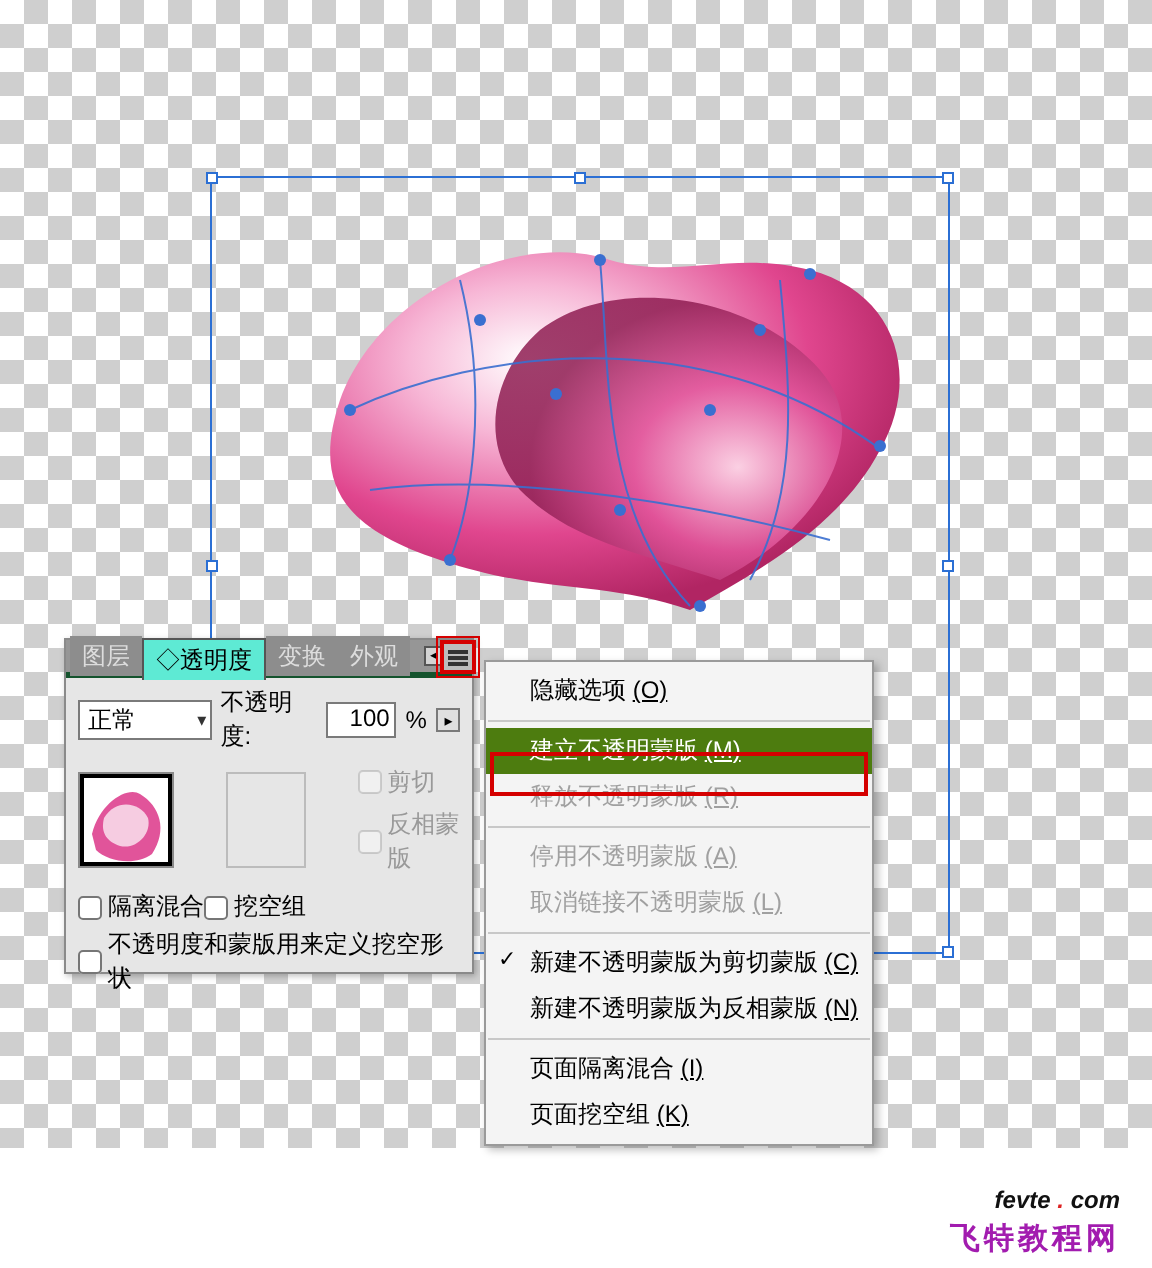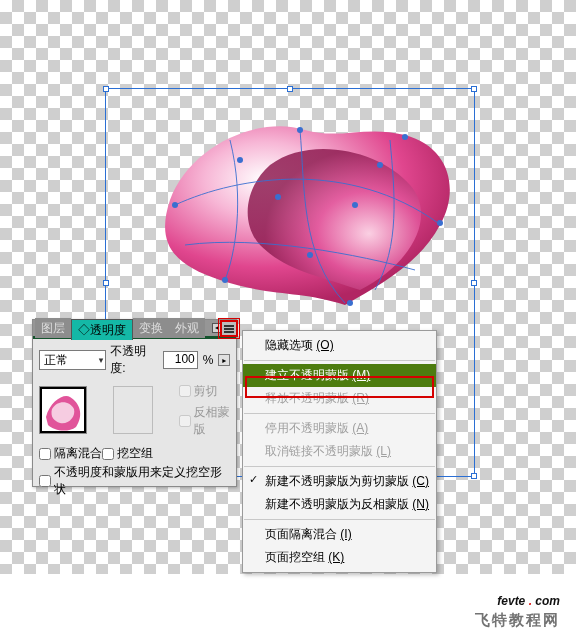--- a/index.html
+++ b/index.html
@@ -28,21 +28,21 @@
 .artwork { position: absolute; left: 150px; top: 105px; width: 310px; height: 210px; }
 
 .panel {
   position: absolute; left: 32px; top: 319px; width: 205px; height: 168px;
   background: #e6e6e6; border: 1px solid #8a8a8a; box-shadow: 1px 1px 3px rgba(0,0,0,.25);
   z-index: 3;
 }
 .panel-tabs { display: flex; align-items: center; height: 19px; background: #969696; border-bottom: 3px solid #14532d; padding-left: 2px; }
 .tab { padding: 2px 6px 1px; color: #eee; }
 .tab.inactive { color: #ddd; background: #8d8d8d; }
-.tab.active { background: #14b8a6; color: #000; border: 1px solid #555; border-bottom: none; position: relative; top: 1px; }
+.tab.active { background: #5eead4; color: #000; border: 1px solid #555; border-bottom: none; position: relative; top: 1px; }
 .flex-spacer { flex: 1; }
 .close-set { display: flex; gap: 2px; padding-right: 2px; }
 .mini-btn { width: 10px; height: 10px; background: #d4d4d4; border: 1px solid #555; display: flex; align-items: center; justify-content: center; font-size: 8px; line-height: 1; }
 .mini-btn.dark { background: #000; color: #fff; }
 
 .panel-body { padding: 4px 6px 6px 6px; }
 .row { display: flex; align-items: center; gap: 4px; margin-bottom: 4px; }
 .select { display: inline-flex; align-items: center; justify-content: space-between; height: 20px; background: #fff; border: 1px solid #7a7a7a; padding: 0 2px 0 4px; }
 .select .chev { font-size: 9px; color: #333; margin-left: 6px; }
 .num-input { width: 36px; height: 18px; border: 1px solid #7a7a7a; background: #fff; text-align: right; padding-right: 2px; }
@@ -81,21 +81,21 @@
 .menu-sep { height: 1px; background: #c8c8c8; margin: 3px 1px; }
 .menu-item.highlight { background: #4d7c0f; color: #fff; }
 .menu-item .accel { text-decoration: underline; }
 .menu-check { position: absolute; left: 6px; top: 3px; font-size: 11px; }
 .red-box { position: absolute; border: 2px solid #d50000; pointer-events: none; }
 
 .footer { position: absolute; left: 0; top: 574px; right: 0; height: 60px; background: #fff;
   display: flex; align-items: center; justify-content: flex-end; padding-right: 16px; gap: 8px; }
 .brand-logo { font: italic bold 28px/1 Georgia, serif; color: #111; }
 .brand-logo .dot { color: #d22; }
-.brand-sub { font: bold 15px/1 'Microsoft YaHei', SimHei, sans-serif; color: #737373; letter-spacing: 2px; }
+.brand-sub { font: bold 15px/1 'Microsoft YaHei', SimHei, sans-serif; color: #a21caf; letter-spacing: 2px; }
 .footer-col { display: flex; flex-direction: column; align-items: flex-end; gap: 2px; }
 .swoosh { position: absolute; left: 380px; top: 578px; width: 30px; height: 42px; }
 </style>
 </head>
 <body>
 
 <div class="checkerboard"></div>
 
 <div class="selection-box">
   <div class="sel-handle tl"></div>

